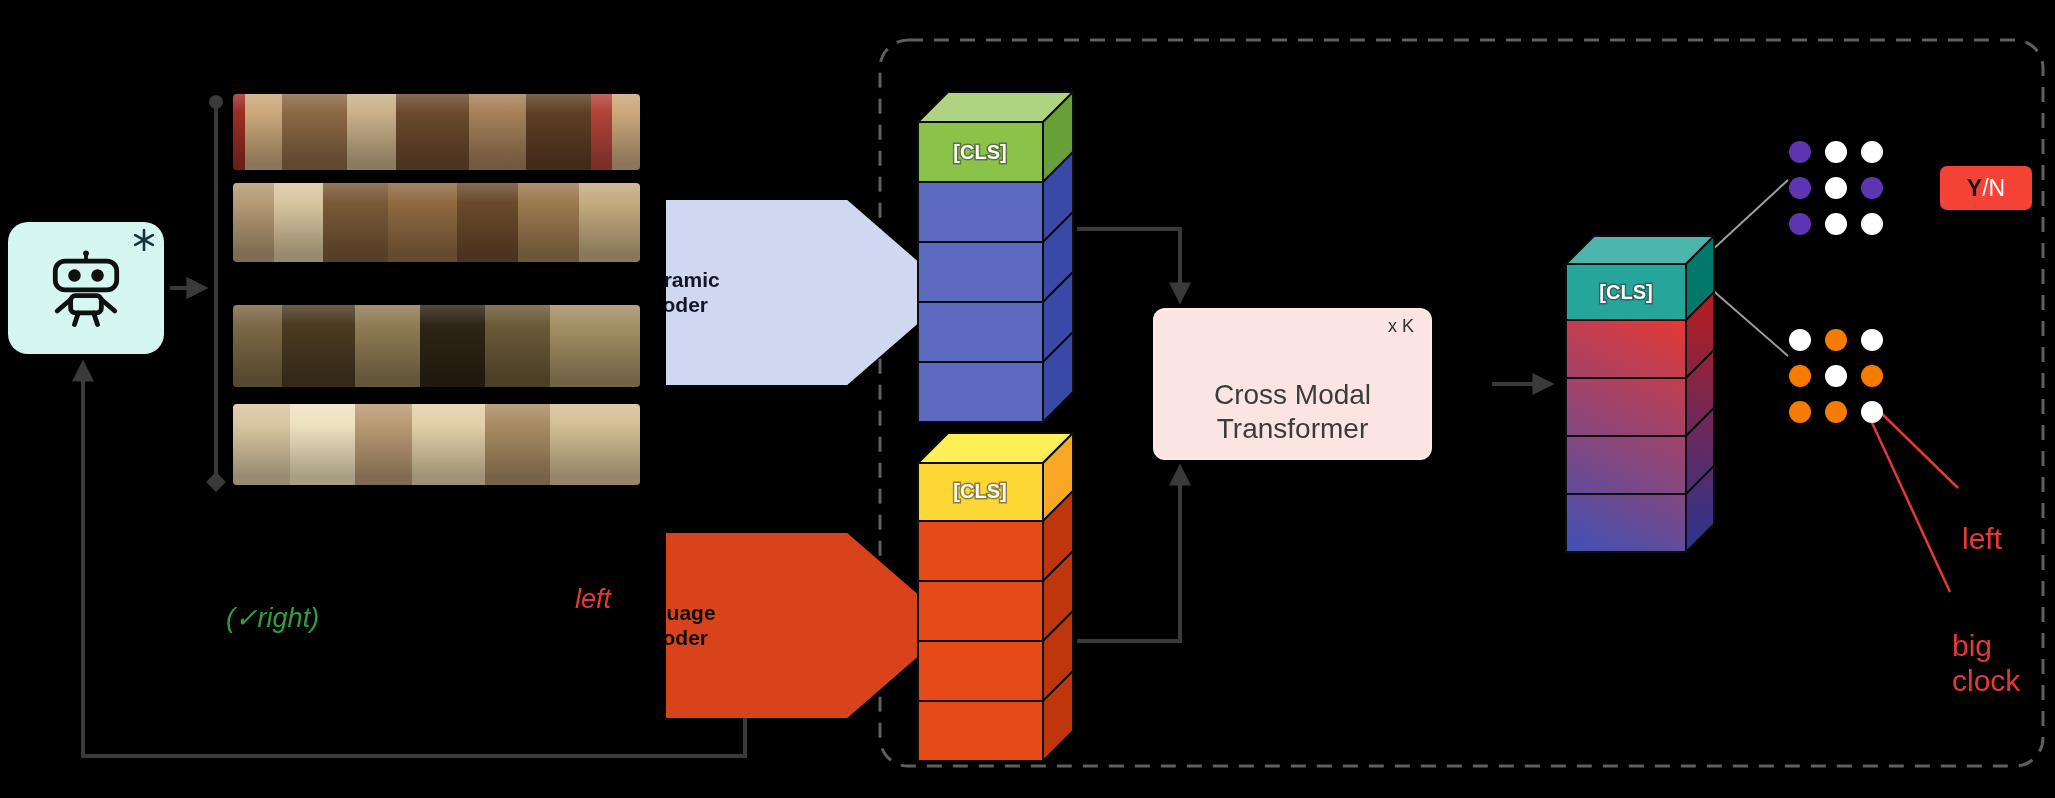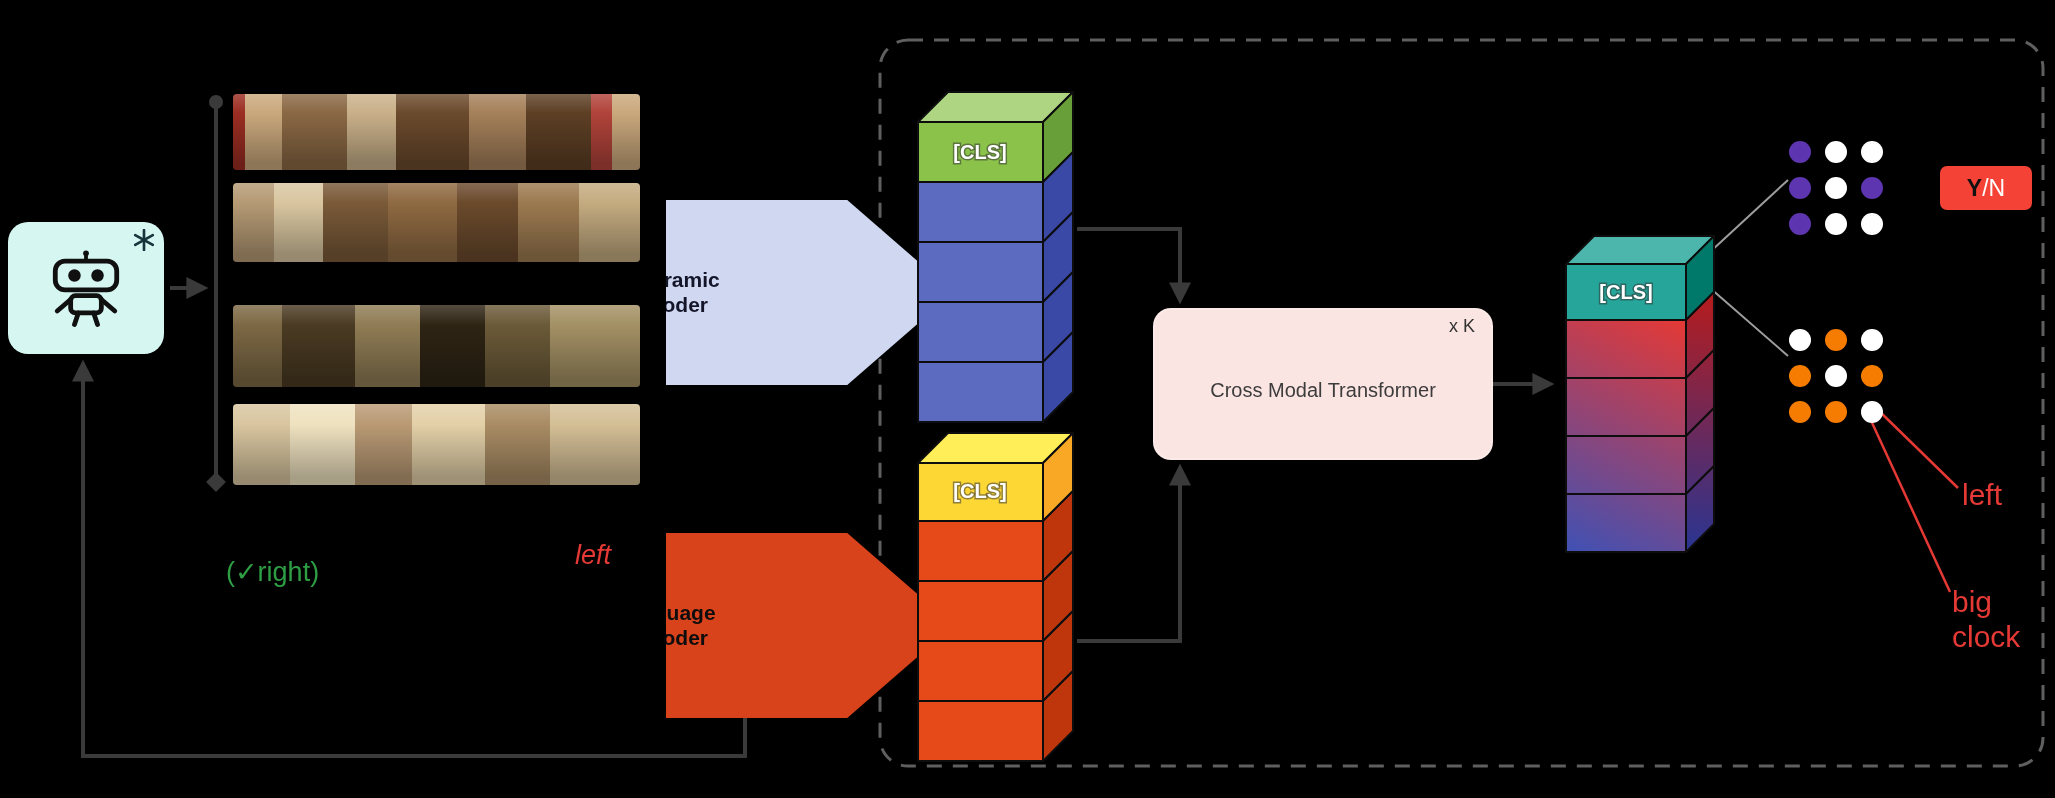--- a/index.html
+++ b/index.html
@@ -50,60 +50,60 @@
   .f-orange { fill:var(--stack-orange-front);}                                             .s-orange { fill:var(--stack-orange-side);}
   .f-teal   { fill:var(--stack-teal-front); }  .t-teal   { fill:var(--stack-teal-top); }   .s-teal   { fill:var(--stack-teal-side); }
   .cls-label {
     fill:#ffffff; font-weight:bold; font-size:20px; text-anchor:middle;
     font-family:"Liberation Sans", sans-serif;
     paint-order:stroke; stroke:#33333388; stroke-width:3px;
   }
 
   
   #transformer {
-    left:1153px; top:308px; width:340px; height:152px;
-    background:var(--transformer-bg); border-radius:18px;
+    left:1153px; top:308px; width:279px; height:152px;
+    background:var(--transformer-bg); border-radius:12px;
     border:2px solid #ffffff33; box-sizing:border-box;padding-left:16px;
   }
   #xk { position:absolute; top:6px; right:16px; font-size:18px; color:#333; }
   #pill-row {
     position:absolute; top:32px; left:0; right:0;
     display:flex; align-items:center; justify-content:center;
   }
   .pill { font-size:15px; padding:4px 12px; border-radius:9px; white-space:nowrap; }
   #pill-cross   { background:var(--pill-cross-bg);   color:var(--pill-cross-text); }
   #pill-selfatt { background:var(--pill-selfatt-bg); color:var(--pill-selfatt-text); }
   #pill-ff      { background:var(--pill-ff-bg);      color:var(--pill-ff-text); }
   .seg { width:15px; height:2px; background:#3c3c3c; }
   #transformer-title {
     position:absolute; top:68px; left:0; right:0; text-align:center;
-    font-size:20px; color:#3c3c3c; line-height:1.2;
+    font-size:28px; color:#3c3c3c; line-height:1.2;
   }
   #transformer-title > div { width:250px; margin:0 auto; }
 
   
   .dot-grid { display:grid; grid-template-columns:repeat(3,22px); gap:14px; }
   .dot { width:22px; height:22px; border-radius:50%; }
   #dots-top    { left:1789px; top:141px; }
   #dots-bottom { left:1789px; top:329px; }
 
   #yn-box {
     left:1940px; top:166px; width:92px; height:44px;
     background:var(--yn-bg); border-radius:7px;
     display:flex; align-items:center; justify-content:center;
     font-size:23px;
   }
   #yn-box .yn-bold { font-weight:bold; color:#111; }
   #yn-box .yn-rest { color:#fff; }
 
   
-  .ann-red   { color:var(--annotation-red); }
+  .ann-red   { color:var(--annotation-red);margin-top:44px; }
   .ann-green { color:var(--annotation-green); }
   #ann-wrong   { left:575px; top:540px; font-size:27px; font-style:italic; }
-  #ann-correct { left:226px; top:556px; font-size:27px; }
+  #ann-correct { left:226px; top:602px; font-size:27px; font-style:italic; }
   #ann-word1   { left:1962px; top:478px; font-size:30px; }
   #ann-word2   { left:1952px; top:585px; font-size:30px; width:105px; line-height:1.15; }
 
   
   #overlay { left:0; top:0; pointer-events:none; }
   .arrow     { fill:none; stroke:var(--arrow); stroke-width:4; }
   .connector { fill:none; stroke:var(--connector); stroke-width:2; }
   .redline   { fill:none; stroke:var(--annotation-red); stroke-width:2.5; }
 </style>
 </head>

